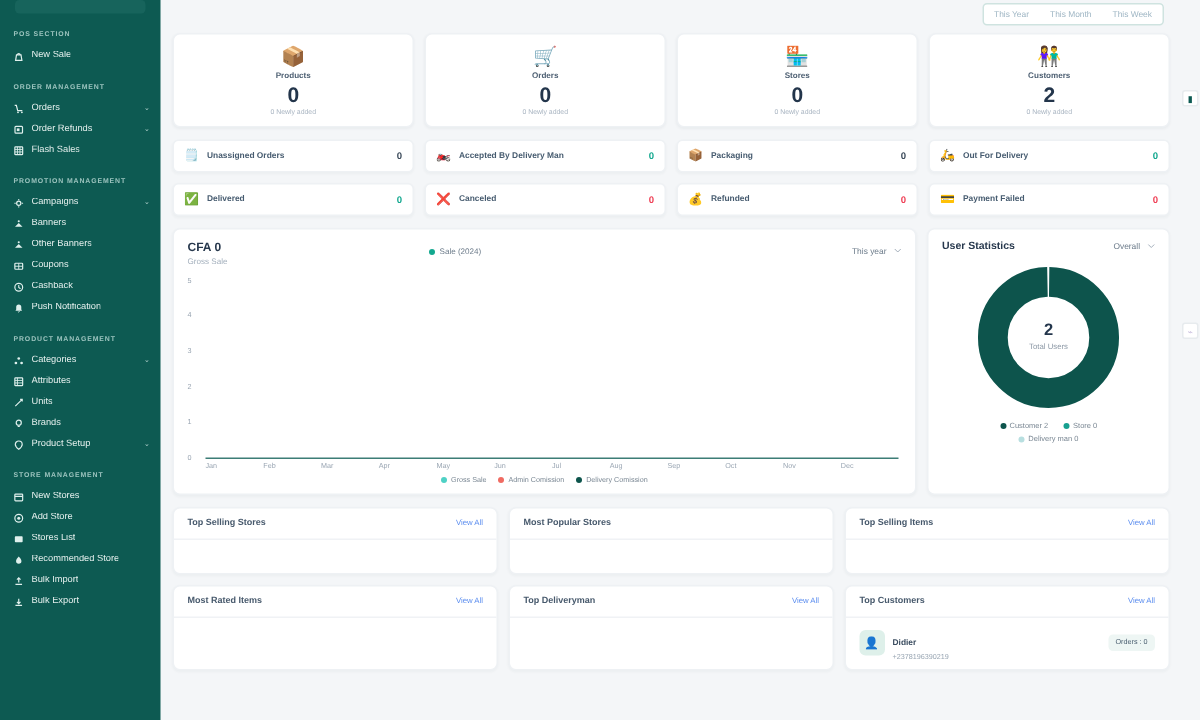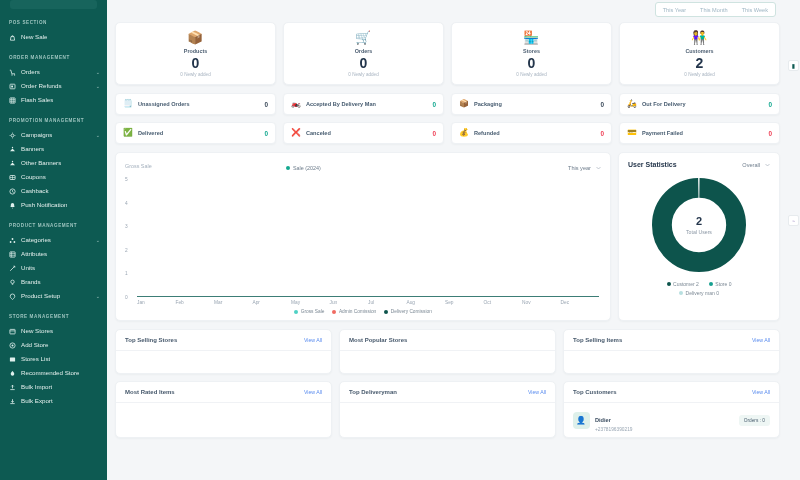--- a/index.html
+++ b/index.html
@@ -450,20 +450,21 @@
         <div class="st">
           <span class="st-ic">💳</span>
           <span class="st-lbl">Payment Failed</span>
           <span class="st-val" style="color:#ef4056">0</span>
         </div>
       </div>
 
     <div class="chartrow">
 
       <div class="card chartcard">
+        <div class="chart-title">CFA 0</div>
         <div class="chart-sub">Gross Sale</div>
 
         <div class="chart-legend-top">
           <span class="dot" style="background:#13a88f"></span>
           <span>Sale (2024)</span>
         </div>
 
         <div class="chart-select">
           <span>This year</span>
           <span>

